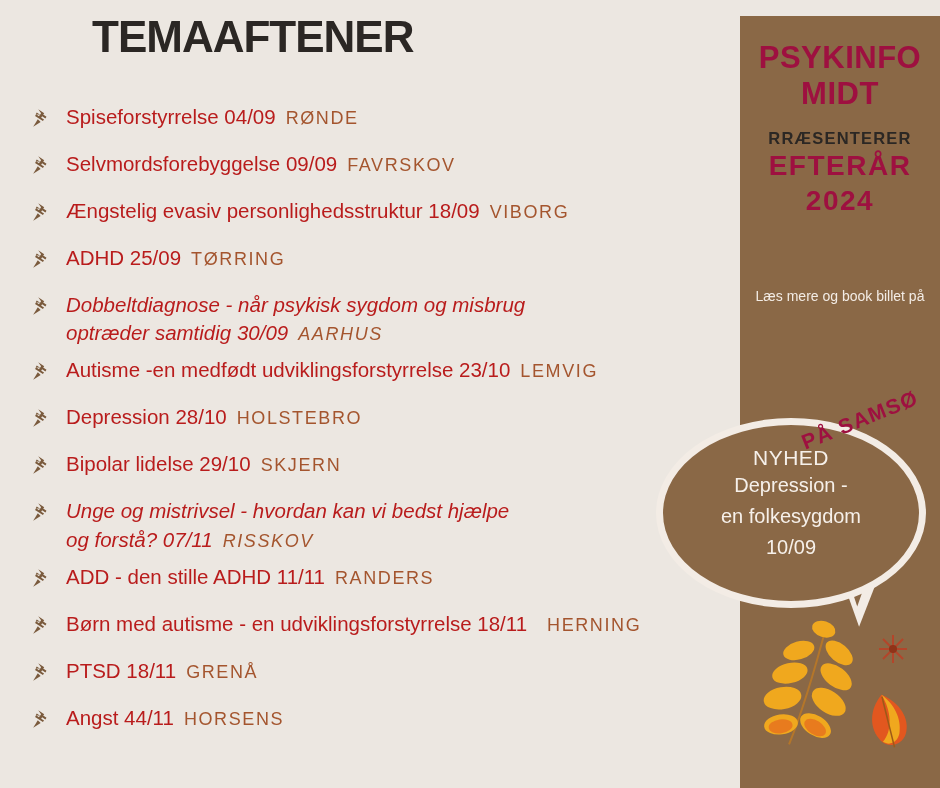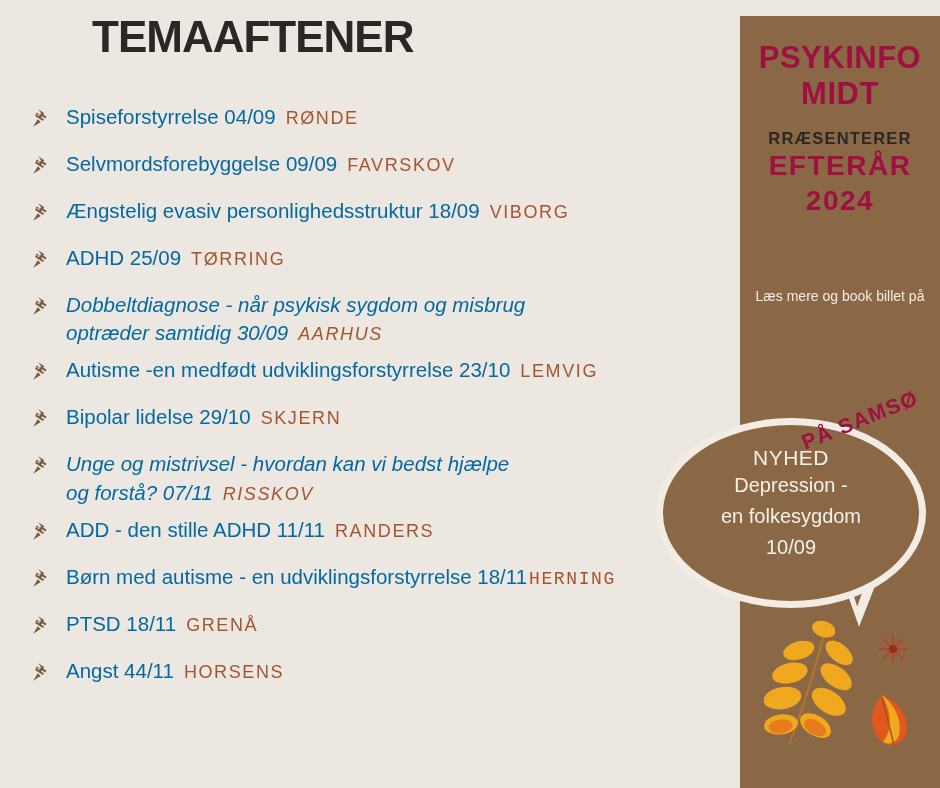--- a/index.html
+++ b/index.html
@@ -55,35 +55,35 @@
   .item.two-line { margin-bottom: 11px; font-style: italic; }
   .pin {
     position: absolute;
     left: 8px;
     top: 3px;
     width: 22px;
     height: 22px;
   }
   .item-text {
     font-size: 20.5px;
-    color: #0369a1;
+    color: #b91c1c;
     font-family: "Liberation Sans", sans-serif;
     display: inline;
     vertical-align: baseline;
   }
   .item-city {
     font-size: 18px;
     letter-spacing: 1.6px;
     color: #a4552e;
     font-family: "Liberation Sans", sans-serif;
     display: inline;
     margin-left: 10px;
     vertical-align: baseline;
   }
-  .item-city.tight { margin-left: 2px; font-family: Liberation Mono, monospace; }
+  .item-city.tight { margin-left: 20px; }
   .line2 {
     display: block;
     margin-top: 2px;
   }
   
   .right {
     position: absolute;
     right: 0;
     top: 16px;
     width: 200px;
@@ -319,20 +319,31 @@
           <svg width="22" height="22" viewBox="0 0 24 24">
               <g fill="#7a5a3c">
                 <path d="M9 2.5l6.5 4.2-1.1 1.6 3.6 2.4-1.2 1.8-3.6-2.4-1 1.5 3.1 2-1.2 1.8-8.6-5.6 1.2-1.8 3.1 2 1-1.5L6.2 7.9 7.4 6.1 11 8.5l1.1-1.6L9 2.5z"></path>
                 <path d="M8.5 13.3l-5 8.2 8.1-5.2z"></path>
               </g>
             </svg>
         </span>
         <span class="item-text">Autisme -en medfødt udviklingsforstyrrelse 23/10</span><span class="item-city">LEMVIG</span>
       </div>
 
+      <div class="item">
+        <span class="pin">
+          <svg width="22" height="22" viewBox="0 0 24 24">
+              <g fill="#7a5a3c">
+                <path d="M9 2.5l6.5 4.2-1.1 1.6 3.6 2.4-1.2 1.8-3.6-2.4-1 1.5 3.1 2-1.2 1.8-8.6-5.6 1.2-1.8 3.1 2 1-1.5L6.2 7.9 7.4 6.1 11 8.5l1.1-1.6L9 2.5z"></path>
+                <path d="M8.5 13.3l-5 8.2 8.1-5.2z"></path>
+              </g>
+            </svg>
+        </span>
+        <span class="item-text">Depression 28/10</span><span class="item-city">HOLSTEBRO</span>
+      </div>
 
       <div class="item">
         <span class="pin">
           <svg width="22" height="22" viewBox="0 0 24 24">
               <g fill="#7a5a3c">
                 <path d="M9 2.5l6.5 4.2-1.1 1.6 3.6 2.4-1.2 1.8-3.6-2.4-1 1.5 3.1 2-1.2 1.8-8.6-5.6 1.2-1.8 3.1 2 1-1.5L6.2 7.9 7.4 6.1 11 8.5l1.1-1.6L9 2.5z"></path>
                 <path d="M8.5 13.3l-5 8.2 8.1-5.2z"></path>
               </g>
             </svg>
         </span>

